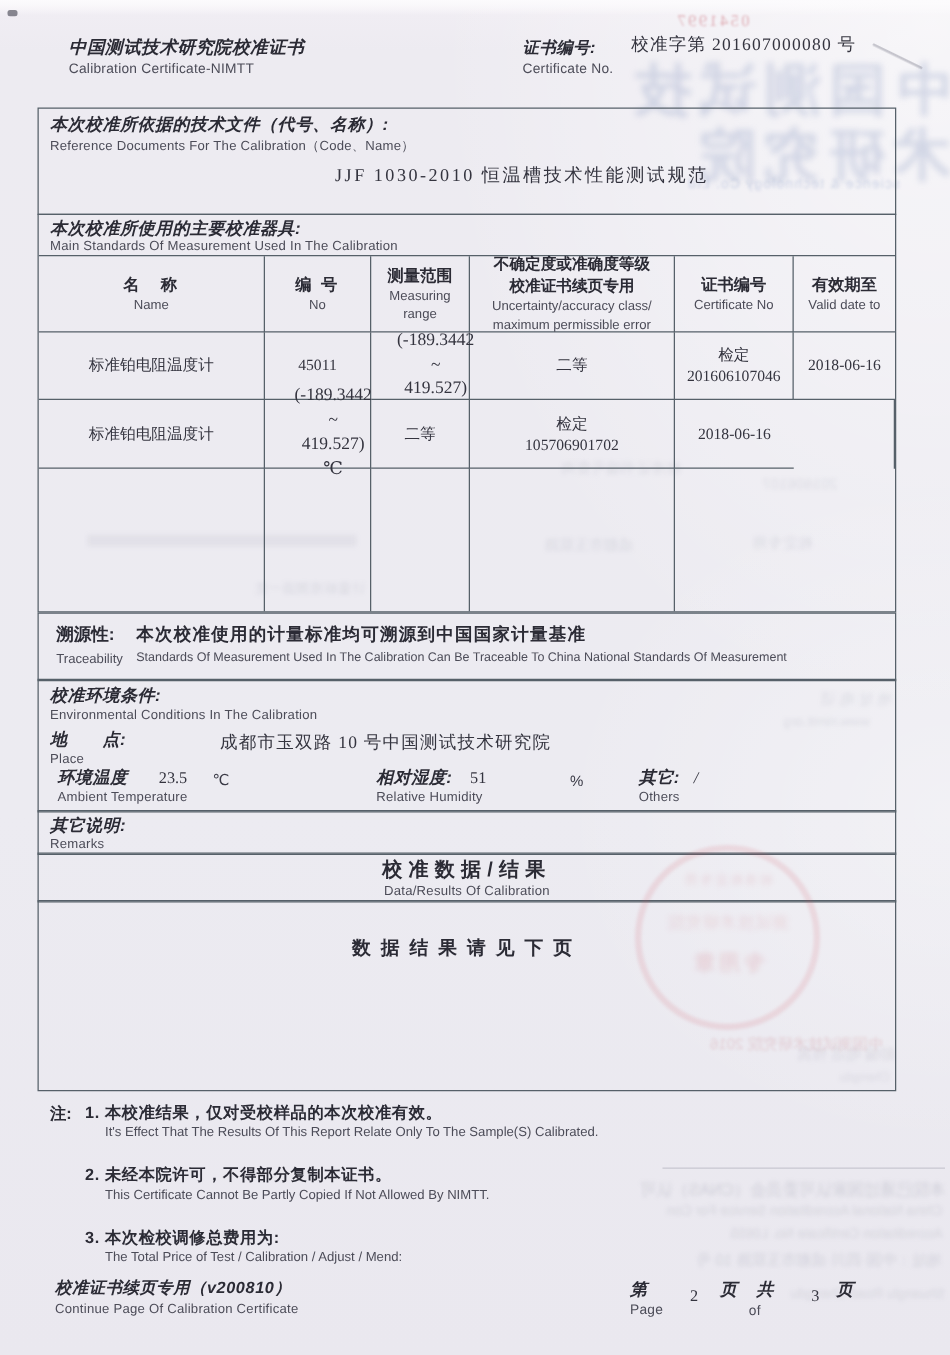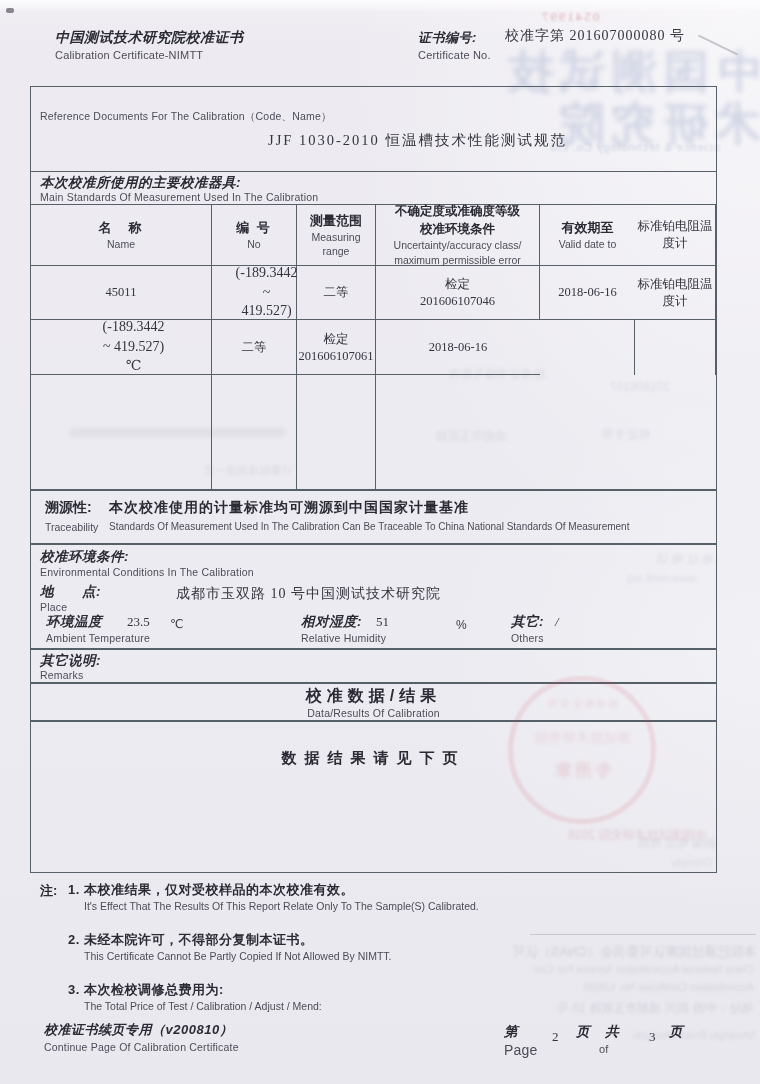--- a/index.html
+++ b/index.html
@@ -85,21 +85,21 @@
   .note-prefix{position:absolute;left:0;top:0;font-size:13px;font-weight:600;}
   .note-items{margin-left:28px;}
   .note-cn{font-size:13px;font-weight:600;letter-spacing:.5px;line-height:15px;}
   .note-en{font-size:10.5px;color:#4c4c58;margin:2px 0 0 16px;line-height:14px;}
   .note-item{margin-bottom:19px;}
   
   .ft-left-cn{left:44px;top:1021px;font-size:13px;z-index:2;}
   .ft-left-en{left:44px;top:1041px;font-size:10.5px;z-index:2;}
   .ft{z-index:2;}
   .ft-di{left:504px;top:1023px;font-size:13.5px;}
-  .ft-page{left:504px;top:1042px;font-size:14px;}
+  .ft-page{left:504px;top:1042px;font-size:11px;}
   .ft-n1{left:552px;top:1029px;font-size:13px;}
   .ft-yegong{left:576px;top:1023px;font-size:13.5px;letter-spacing:6px;}
   .ft-of{left:599px;top:1043px;font-size:11px;}
   .ft-n2{left:649px;top:1029px;font-size:13px;}
   .ft-ye{left:669px;top:1023px;font-size:13.5px;}
   
   .ghost{position:absolute;pointer-events:none;z-index:1;}
   .mir{transform:scaleX(-1);}
   .top-band{left:0;top:0;width:760px;height:12px;background:linear-gradient(180deg,rgba(252,251,253,.9),rgba(252,251,253,0));z-index:3;}
   .ink-dot{left:6px;top:8px;width:8px;height:5px;background:rgba(45,45,58,.55);border-radius:2px;z-index:3;}
@@ -166,20 +166,21 @@
   <div class="ghost g-txt g-l4 mir">地址：中国·四川·成都市玉双路 10 号</div>
   <div class="ghost g-txt g-l5 mir">Shuanglu Road Chengdu</div>
 
   <div class="abs hdr-title-cn cn" style="z-index:2">中国测试技术研究院校准证书</div>
   <div class="abs hdr-title-en en" style="z-index:2">Calibration Certificate-NIMTT</div>
   <div class="abs hdr-cert-label cn" style="z-index:2">证书编号:</div>
   <div class="abs hdr-cert-label-en en" style="z-index:2">Certificate No.</div>
   <div class="abs hdr-cert-value val" style="z-index:2">校准字第 201607000080 号</div>
 
   <div class="box b1">
+    <div class="h-cn cn">本次校准所依据的技术文件（代号、名称）:</div>
     <div class="h-en en">Reference Documents For The Calibration（Code、Name）</div>
     <div class="doc val">JJF 1030-2010 恒温槽技术性能测试规范</div>
   </div>
 
   <div class="box b2">
     <div class="h-cn cn">本次校准所使用的主要校准器具:</div>
     <div class="h-en en">Main Standards Of Measurement Used In The Calibration</div>
     <div class="tbl">
 
       <div class="cell">
@@ -190,23 +191,27 @@
         <span class="th-cn">编 号</span>
         <span class="th-en">No</span>
       </div>
       <div class="cell">
         <span class="th-cn" style="letter-spacing:0">测量范围</span>
         <span class="th-en">Measuring</span>
         <span class="th-en">range</span>
       </div>
       <div class="cell">
         <span class="th-cn2">不确定度或准确度等级</span>
-        <span class="th-cn2">校准环境条件</span>
+        <span class="th-cn2">校准证书续页专用</span>
         <span class="th-en">Uncertainty/accuracy class/</span>
         <span class="th-en">maximum permissible error</span>
+      </div>
+      <div class="cell">
+        <span class="th-cn" style="letter-spacing:0">证书编号</span>
+        <span class="th-en">Certificate No</span>
       </div>
       <div class="cell lc">
         <span class="th-cn" style="letter-spacing:0">有效期至</span>
         <span class="th-en">Valid date to</span>
       </div>
 
       <div class="cell">
           <span class="td">标准铂电阻温度计</span>
         </div>
       <div class="cell">
@@ -233,21 +238,21 @@
       <div class="cell">
         <span class="td-sm">(-189.3442</span>
         <span class="td-sm">~ 419.527)</span>
         <span class="td-sm">℃</span>
       </div>
       <div class="cell">
           <span class="td">二等</span>
         </div>
       <div class="cell">
         <span class="td">检定</span>
-        <span class="td">201606107061</span>
+        <span class="td">105706901702</span>
       </div>
       <div class="cell lc">
           <span class="td">2018-06-16</span>
         </div>
 
       <div class="cell lr"></div>
       <div class="cell lr"></div>
       <div class="cell lr"></div>
       <div class="cell lr"></div>
       <div class="cell lr"></div>

